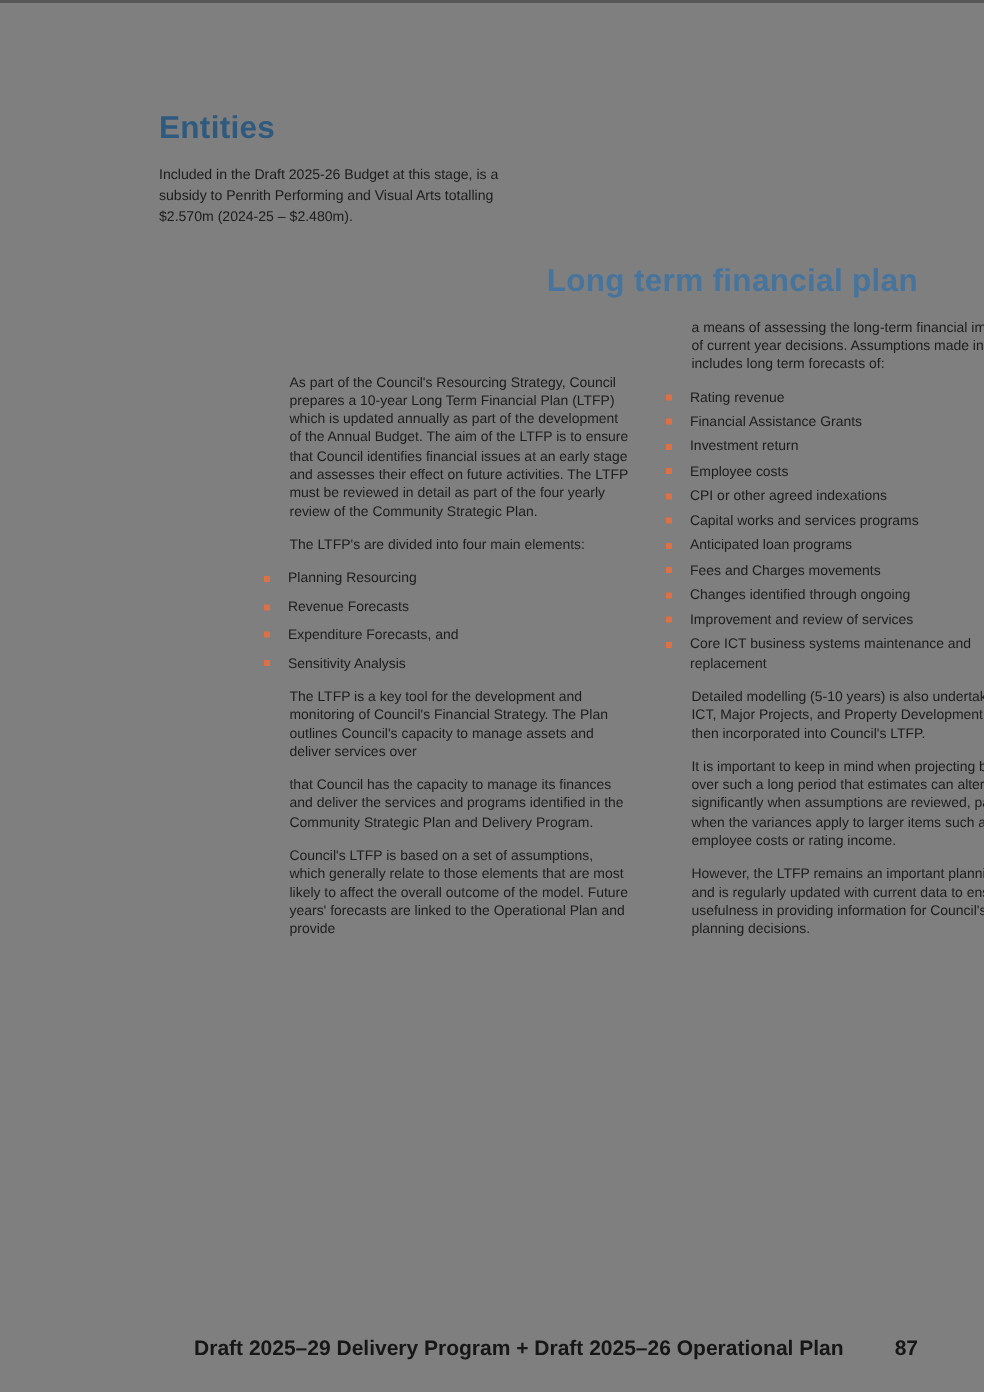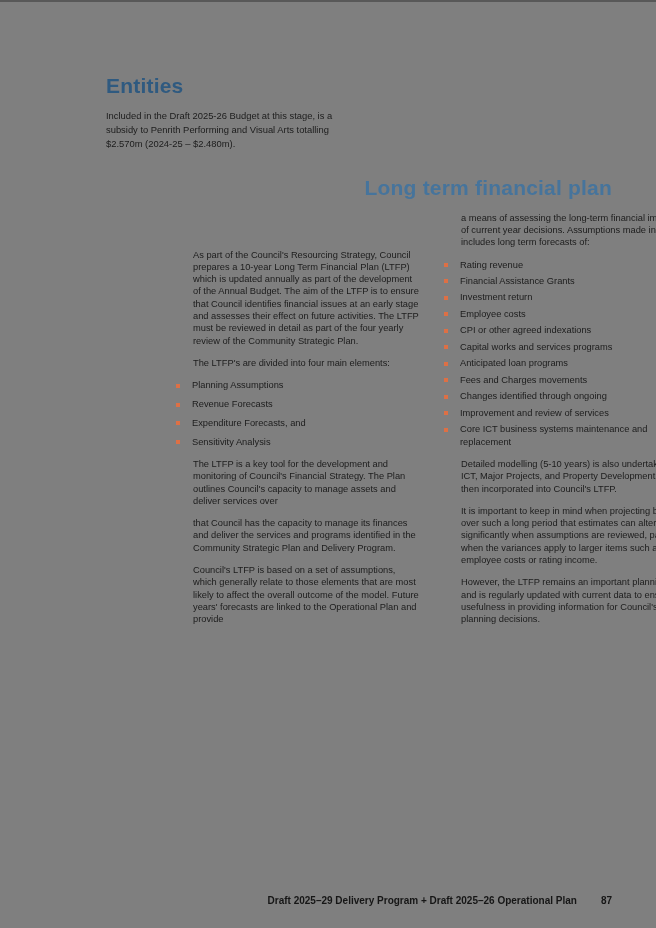--- a/index.html
+++ b/index.html
@@ -74,22 +74,22 @@
     background: var(--bullet);
   }
   ul.bullets.loose li { margin-bottom: 6.5px; }
   ul.bullets.tight li { margin-bottom: 4.2px; }
 
   .footer {
     position: absolute;
     right: 44px; bottom: 22px;
     display: flex;
     align-items: baseline;
-    gap: 4px;
-    font-size: 10px;
+    gap: 14px;
+    font-size: 14px;
     font-weight: bold;
     color: var(--footer-text);
   }
 </style>
 </head>
 <body>
 
 <div class="page">
   <div class="top-edge"></div>
 
@@ -102,21 +102,21 @@
 
     <section>
       <h1 class="title-ltfp">Long term financial plan</h1>
 
       <div class="columns">
 
         <div class="col-left">
           <p>As part of the Council's Resourcing Strategy, Council prepares a 10-year Long Term Financial Plan (LTFP) which is updated annually as part of the development of the Annual Budget. The aim of the LTFP is to ensure that Council identifies financial issues at an early stage and assesses their effect on future activities. The LTFP must be reviewed in detail as part of the four yearly review of the Community Strategic Plan.</p>
           <p>The LTFP's are divided into four main elements:</p>
           <ul class="bullets loose">
-            <li>Planning Assumptions</li>
+            <li>Planning Resourcing</li>
             <li>Revenue Forecasts</li>
             <li>Expenditure Forecasts, and</li>
             <li>Sensitivity Analysis</li>
           </ul>
           <p>The LTFP is a key tool for the development and monitoring of Council's Financial Strategy. The Plan outlines Council's capacity to manage assets and deliver services over</p>
           <p>that Council has the capacity to manage its finances and deliver the services and programs identified in the Community Strategic Plan and Delivery Program.</p>
           <p>Council's LTFP is based on a set of assumptions, which generally relate to those elements that are most likely to affect the overall outcome of the model. Future years' forecasts are linked to the Operational Plan and provide</p>
         </div>
 
         <div class="col-right">

